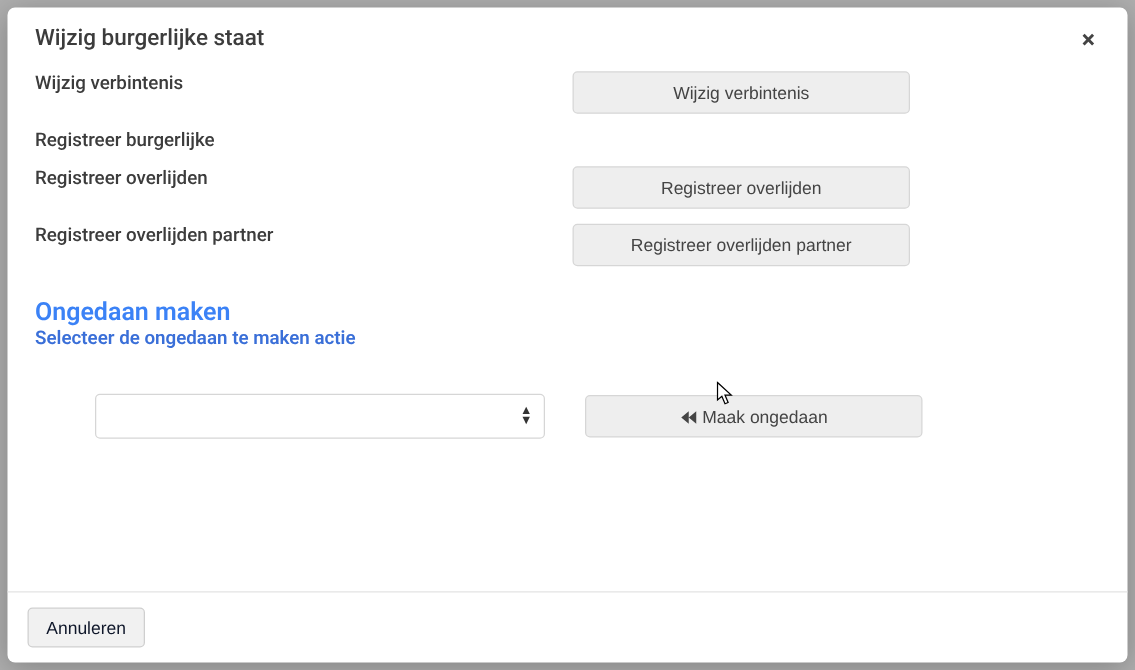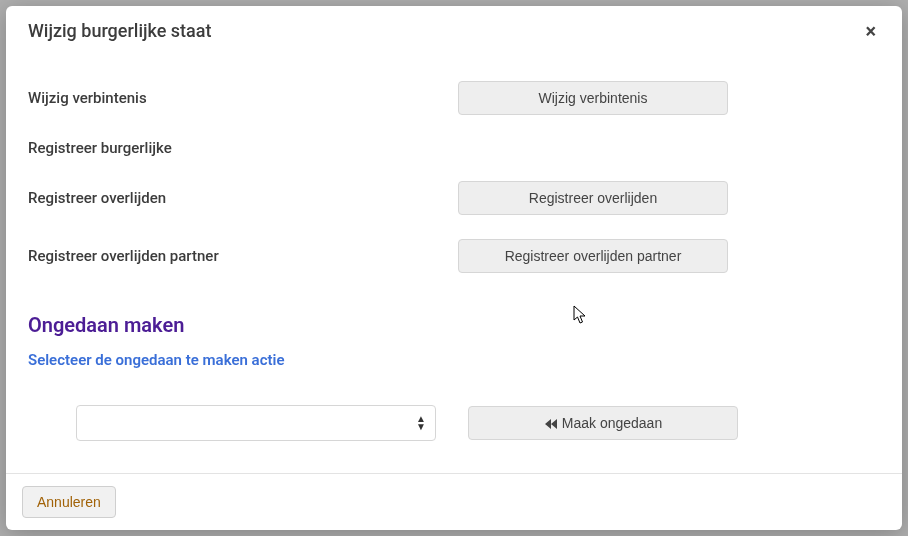--- a/index.html
+++ b/index.html
@@ -51,48 +51,47 @@
       line-height: 1;
       padding: 0 4px;
     }
     .modal-body {
       flex: 1;
       padding: 8px 22px 16px 22px;
       overflow: auto;
     }
     .action-row {
       display: flex;
-      align-items: center;
-      margin: 24px 0 12px 0;
+      align-items: flex-start;
+      margin: 0 0 12px 0;
     }
     .action-label {
       flex: 0 0 430px;
       font-size: 15px;
       color: #3c3c3c;
       font-weight: 500;
     }
     .btn {
       background: #eeeeee;
       border: 1px solid #d6d6d6;
       border-radius: 4px;
       padding: 8px 14px;
       font-size: 14px;
       color: #444;
       cursor: pointer;
       text-align: center;
       width: 270px;
     }
     .section-heading {
-      margin-top: 40px;
+      margin-top: 24px;
       font-size: 20px;
       font-weight: 600;
-      color: #4c1d95;
+      color: #3b82f6;
     }
     .section-sub {
-      margin-top: 14px;
       font-size: 15px;
       font-weight: 600;
       color: #3a6fd8;
     }
     .undo-row {
       display: flex;
       align-items: center;
       margin-top: 36px;
     }
     .undo-select-wrap {
@@ -133,21 +132,21 @@
       padding: 12px 16px;
       display: flex;
       align-items: center;
     }
     .btn-cancel {
       background: #f1f1f1;
       border: 1px solid #cfcfcf;
       border-radius: 4px;
       padding: 7px 14px;
       font-size: 14px;
-      color: #a16207;
+      color: #0f172a;
       cursor: pointer;
     }
     .cursor-pointer {
       position: absolute;
       left: 573px;
       top: 305px;
       pointer-events: none;
     }
   </style>
 </head>

